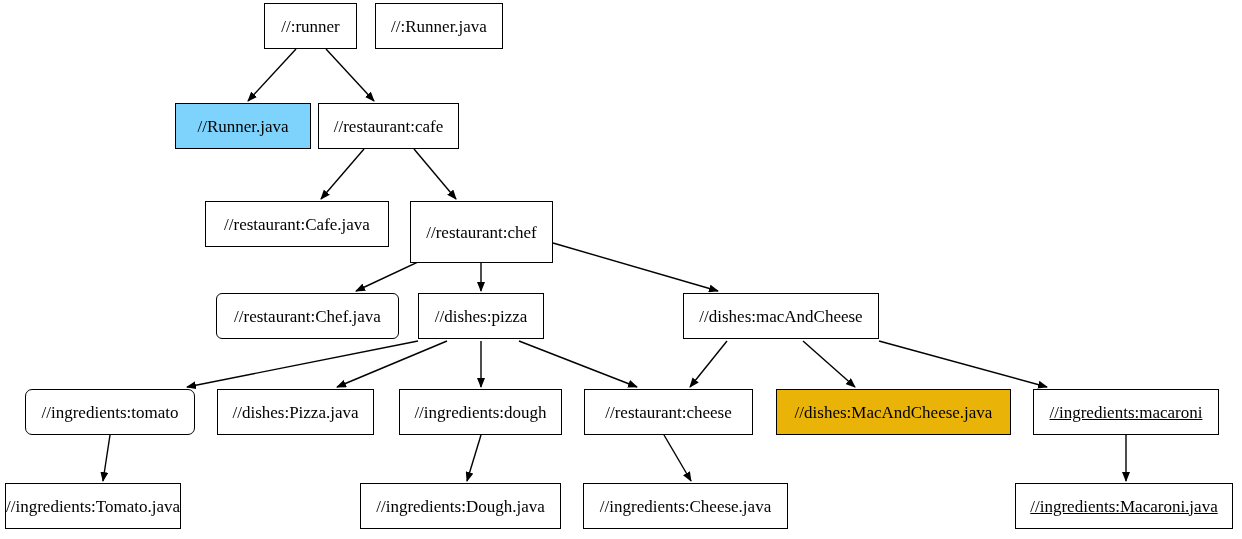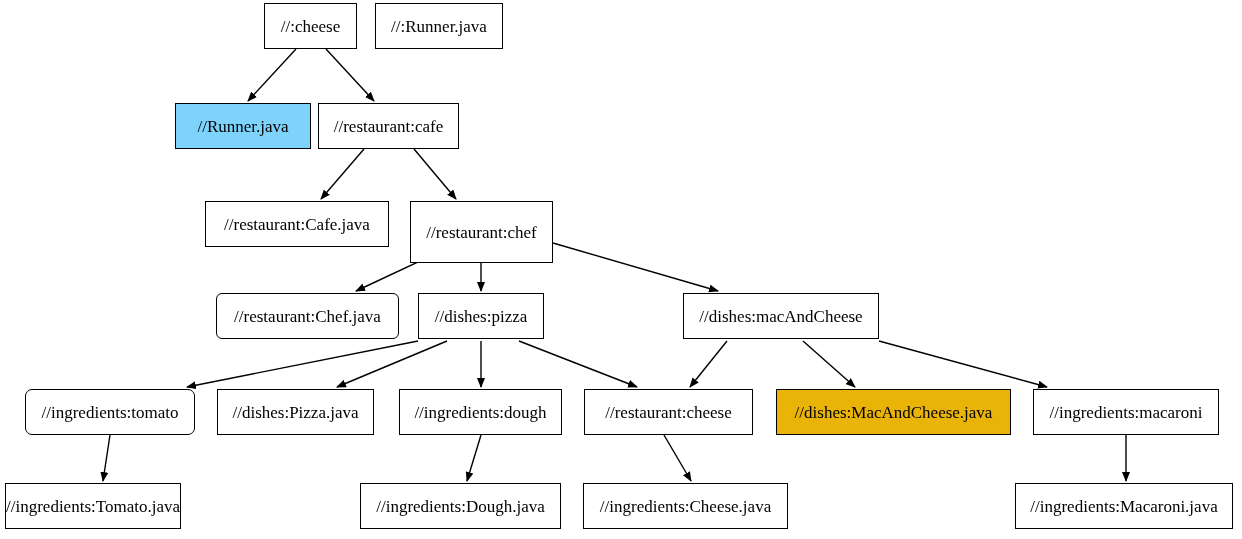--- a/index.html
+++ b/index.html
@@ -70,21 +70,21 @@
         <line x1="879" y1="341" x2="1047" y2="387" stroke="#000000" stroke-width="1.4" marker-end="url(#arrowhead)"></line>
         <line x1="110" y1="435" x2="103" y2="481" stroke="#000000" stroke-width="1.4" marker-end="url(#arrowhead)"></line>
         <line x1="481" y1="435" x2="467" y2="481" stroke="#000000" stroke-width="1.4" marker-end="url(#arrowhead)"></line>
         <line x1="664" y1="435" x2="691" y2="481" stroke="#000000" stroke-width="1.4" marker-end="url(#arrowhead)"></line>
         <line x1="1126" y1="435" x2="1126" y2="481" stroke="#000000" stroke-width="1.4" marker-end="url(#arrowhead)"></line>
       </g>
   </svg>
 
   <div id="node-group">
       <div class="graph-node" style="left: 264px; top: 3px; width: 93px; height: 46px; border-color: rgb(0, 0, 0); background: rgb(255, 255, 255); font-size: 17px;">
-        <span class="node-label">//:cheese</span>
+        <span class="node-label">//:runner</span>
       </div>
       <div class="graph-node" style="left: 375px; top: 3px; width: 128px; height: 46px; border-color: rgb(0, 0, 0); background: rgb(255, 255, 255); font-size: 17px;">
         <span class="node-label">//:Runner.java</span>
       </div>
       <div class="graph-node" style="left: 175px; top: 103px; width: 136px; height: 46px; border-color: rgb(0, 0, 0); background: #7dd3fc; font-size: 17px; text-align: right;">
         <span class="node-label">//Runner.java</span>
       </div>
       <div class="graph-node" style="left: 318px; top: 103px; width: 141px; height: 46px; border-color: rgb(0, 0, 0); background: rgb(255, 255, 255); font-size: 17px;">
         <span class="node-label">//restaurant:cafe</span>
       </div>
@@ -111,30 +111,30 @@
       </div>
       <div class="graph-node" style="left: 399px; top: 389px; width: 163px; height: 46px; border-color: rgb(0, 0, 0); background: rgb(255, 255, 255); font-size: 17px;">
         <span class="node-label">//ingredients:dough</span>
       </div>
       <div class="graph-node" style="left: 584px; top: 389px; width: 169px; height: 46px; border-color: rgb(0, 0, 0); background: rgb(255, 255, 255); font-size: 17px;">
         <span class="node-label">//restaurant:cheese</span>
       </div>
       <div class="graph-node" style="left: 776px; top: 389px; width: 235px; height: 46px; border-color: rgb(0, 0, 0); background: #eab308; font-size: 17px;">
         <span class="node-label">//dishes:MacAndCheese.java</span>
       </div>
-      <div class="graph-node" style="left: 1033px; top: 389px; width: 186px; height: 46px; border-color: rgb(0, 0, 0); background: rgb(255, 255, 255); font-size: 17px;">
+      <div class="graph-node" style="left: 1033px; top: 389px; width: 186px; height: 46px; border-color: rgb(0, 0, 0); background: rgb(255, 255, 255); font-size: 17px; text-decoration: underline;">
         <span class="node-label">//ingredients:macaroni</span>
       </div>
       <div class="graph-node" style="left: 5px; top: 483px; width: 176px; height: 46px; border-color: rgb(0, 0, 0); background: rgb(255, 255, 255); font-size: 17px;">
         <span class="node-label">//ingredients:Tomato.java</span>
       </div>
       <div class="graph-node" style="left: 360px; top: 483px; width: 201px; height: 46px; border-color: rgb(0, 0, 0); background: rgb(255, 255, 255); font-size: 17px;">
         <span class="node-label">//ingredients:Dough.java</span>
       </div>
       <div class="graph-node" style="left: 583px; top: 483px; width: 205px; height: 46px; border-color: rgb(0, 0, 0); background: rgb(255, 255, 255); font-size: 17px;">
         <span class="node-label">//ingredients:Cheese.java</span>
       </div>
-      <div class="graph-node" style="left: 1015px; top: 483px; width: 218px; height: 46px; border-color: rgb(0, 0, 0); background: rgb(255, 255, 255); font-size: 17px;">
+      <div class="graph-node" style="left: 1015px; top: 483px; width: 218px; height: 46px; border-color: rgb(0, 0, 0); background: rgb(255, 255, 255); font-size: 17px; text-decoration: underline;">
         <span class="node-label">//ingredients:Macaroni.java</span>
       </div>
     </div>
 
 </div>
 
 </body></html>

